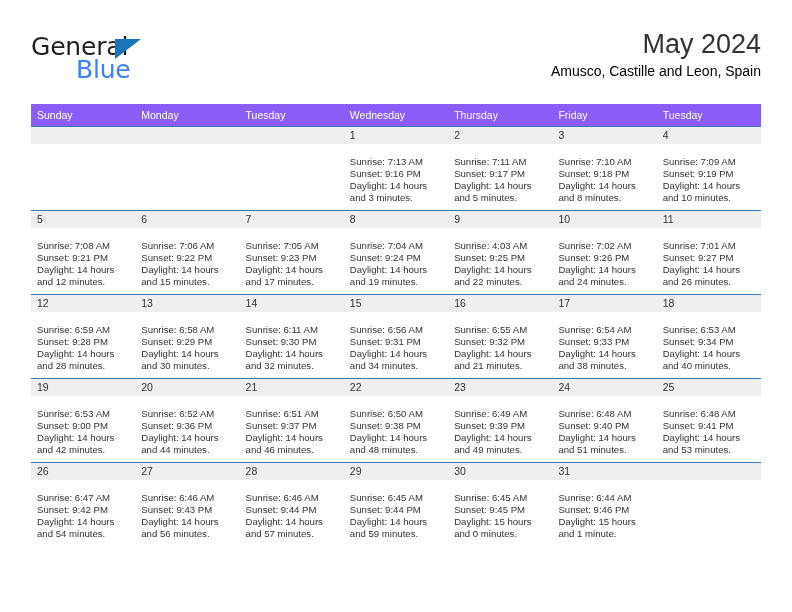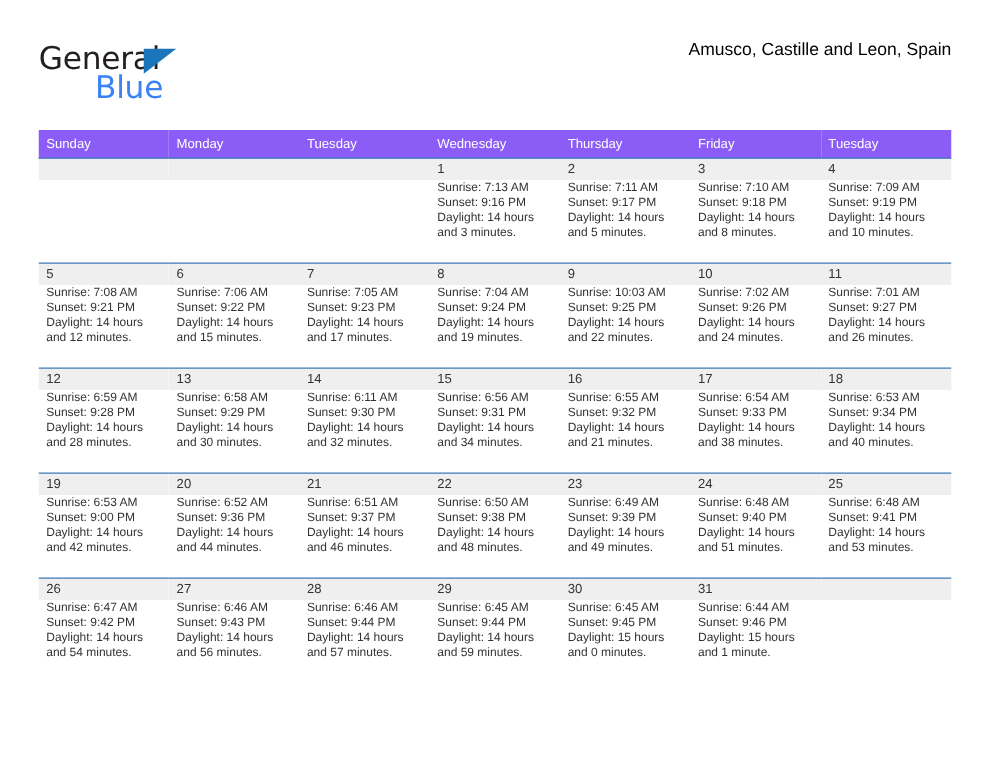--- a/index.html
+++ b/index.html
@@ -124,21 +124,21 @@
     height: 15px;
     line-height: 15px;
     padding: 1px 0 1px 6px;
     font-size: 10.5px;
     color: #333333;
   }
   td.empty .daynum-band {
     background: #efefef;
   }
   .cell-body {
-    padding: 1px 7px 0 6px;
+    padding: 12px 7px 0 6px;
     font-size: 9.6px;
     line-height: 11.9px;
     color: #333333;
   }
   .cell-body div {
     white-space: nowrap;
   }
 </style>
 </head>
 <body>
@@ -147,20 +147,21 @@
 
   <div class="header">
 
     <div class="brand">
       <span class="brand-general">General</span>
       <span class="brand-tri"></span>
       <span class="brand-blue">Blue</span>
     </div>
 
     <div class="title-block">
+      <div class="cal-title">May 2024</div>
       <div class="cal-subtitle">Amusco, Castille and Leon, Spain</div>
     </div>
 
   </div>
 
   <table class="calendar">
     <thead>
       <tr>
         <th>Sunday</th>
         <th>Monday</th>
@@ -255,21 +256,21 @@
             <div class="cell-body">
               <div>Sunrise: 7:04 AM</div>
               <div>Sunset: 9:24 PM</div>
               <div>Daylight: 14 hours</div>
               <div>and 19 minutes.</div>
             </div>
           </td>
           <td>
             <div class="daynum-band">9</div>
             <div class="cell-body">
-              <div>Sunrise: 10:03 AM</div>
+              <div>Sunrise: 4:03 AM</div>
               <div>Sunset: 9:25 PM</div>
               <div>Daylight: 14 hours</div>
               <div>and 22 minutes.</div>
             </div>
           </td>
           <td>
             <div class="daynum-band">10</div>
             <div class="cell-body">
               <div>Sunrise: 7:02 AM</div>
               <div>Sunset: 9:26 PM</div>

